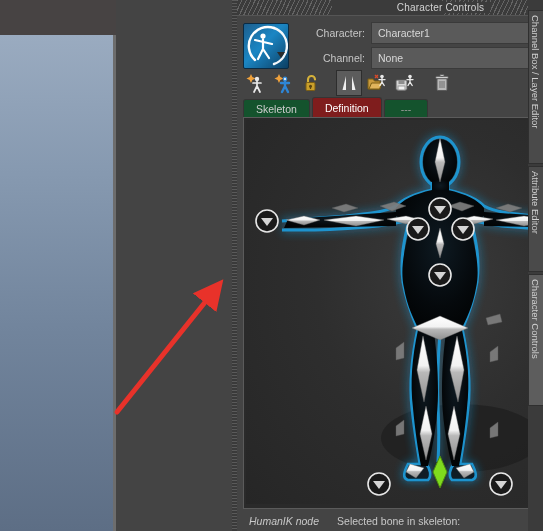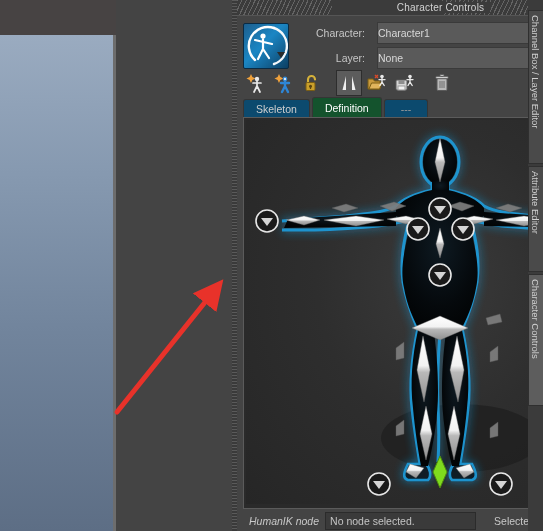--- a/index.html
+++ b/index.html
@@ -65,51 +65,51 @@
     position:absolute;left:6px;top:3px;width:44px;height:44px;
     background:linear-gradient(135deg,#1d5f8e 0%,#1b86c4 45%,#0c3f63 100%);
     border:1px solid #0a2b44;border-radius:2px;cursor:pointer;
     overflow:hidden;
   }
   .logo svg{position:absolute;left:0;top:0;}
 
   .field-rows{position:absolute;left:56px;top:2px;width:345px;}
   .field-row{display:flex;align-items:center;height:22px;margin-bottom:3px;}
   .field-label{
-    width:72px;text-align:right;color:#c6c6c6;font-size:10.5px;padding-right:12px;
+    width:72px;text-align:right;color:#c6c6c6;font-size:10.5px;padding-right:6px;
   }
   .combo{
     position:relative;flex:1;height:20px;background:#5a5a5a;
     border:1px solid #3a3a3a;display:flex;align-items:center;cursor:pointer;
   }
-  .combo-value{color:#d8d8d8;font-size:10.5px;}
+  .combo-value{color:#d8d8d8;font-size:10.5px;padding-left:6px;}
 
   
   .toolbar{
     position:absolute;left:6px;top:54px;width:395px;height:26px;
     display:flex;align-items:center;gap:2px;
   }
   .tb-btn{
     width:24px;height:24px;position:relative;cursor:pointer;
     display:flex;align-items:center;justify-content:center;border:1px solid transparent;
   }
   .tb-btn.pressed{background:#5c5c5c;border:1px solid #2d2d2d;}
   .tb-gap{width:7px;}
 
   
   .tabs{
     position:absolute;left:6px;top:82px;width:395px;height:20px;
     display:flex;align-items:flex-end;
   }
   .tab{
     height:18px;line-height:18px;padding:0 12px;font-size:10.5px;color:#cfcfcf;
-    background:#0c4a6e;border:1px solid #353535;border-bottom:none;
+    background:#14532d;border:1px solid #353535;border-bottom:none;
     border-radius:3px 3px 0 0;margin-right:2px;cursor:pointer;
   }
-  .tab.active{background:#14532d;color:#ffffff;height:20px;line-height:20px;}
+  .tab.active{background:#7f1d1d;color:#ffffff;height:20px;line-height:20px;}
   .tab.small{padding:0 16px;color:#9a9a9a;}
 
   
   .stage-wrap{
     position:absolute;left:6px;top:101px;width:395px;height:390px;
     background:#2a2a2a;border:1px solid #5b5b5b;
   }
   .stage{
     position:absolute;left:2px;top:2px;width:389px;height:384px;
     background:radial-gradient(ellipse at 50% 42%,#3a3a3a 0%,#2e2e2e 45%,#262626 100%);
@@ -188,21 +188,21 @@
 
         <div class="field-rows">
           <div class="field-row">
             <div class="field-label">Character:</div>
             <div class="combo">
               <span class="combo-value">Character1</span>
 
             </div>
           </div>
           <div class="field-row">
-            <div class="field-label">Layer:</div>
+            <div class="field-label">Channel:</div>
             <div class="combo">
               <span class="combo-value">None</span>
 
             </div>
           </div>
         </div>
       </div>
 
       <div class="toolbar">
 
@@ -431,21 +431,20 @@
 
             <g>
               <polygon points="347,17 361,17 371,27 371,41 361,51 347,51 337,41 337,27" fill="#7c1414" stroke="#e4e4e4" stroke-width="1.6"></polygon>
             </g>
           </svg>
         </div>
       </div>
 
       <div class="statusbar">
         <div class="status-label">HumanIK node</div>
-        <div class="status-field">No node selected.</div>
         <div class="status-label2">Selected bone in skeleton:</div>
       </div>
 
     </div>
   </div>
 
   <div class="vtabs">
     <div class="vtab vtab-1">
       <span>Channel Box / Layer Editor</span>
     </div>

